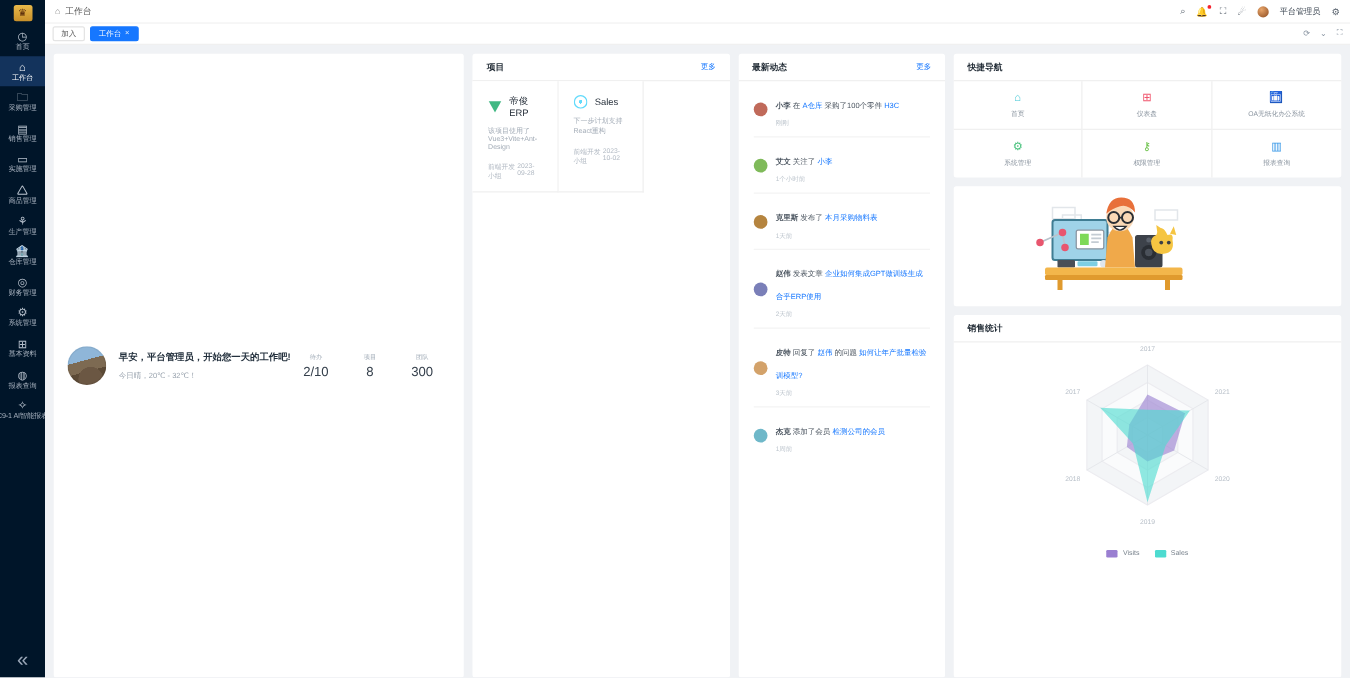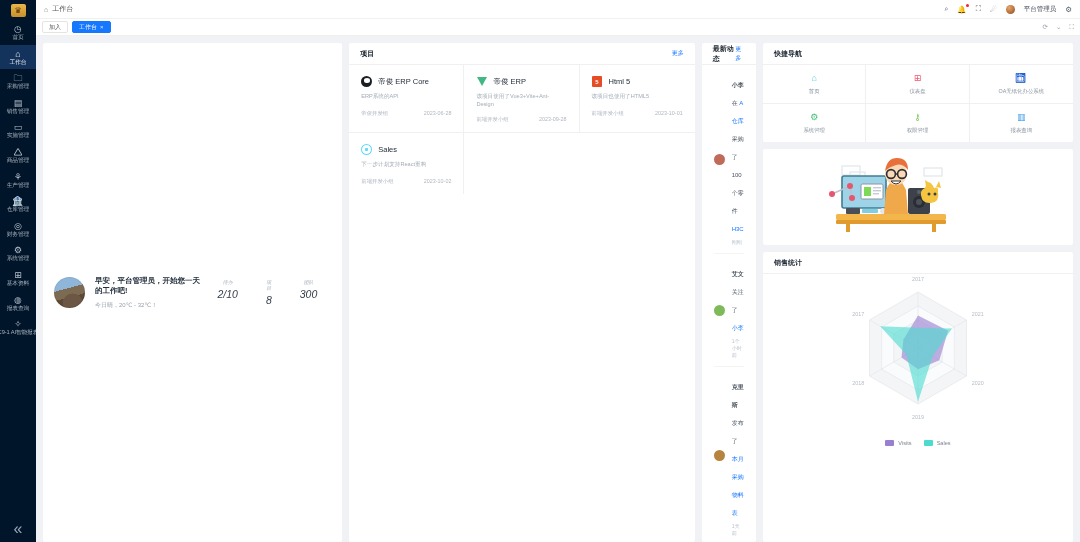--- a/index.html
+++ b/index.html
@@ -84,21 +84,21 @@
   .welcome { display: flex; align-items: center; padding: 8px 11px; gap: 10px; }
   .wel-avatar {
     width: 31px; height: 31px; border-radius: 50%; flex: 0 0 31px;
     background:
       radial-gradient(circle at 60% 85%, #6b5743 0 30%, transparent 31%),
       linear-gradient(165deg, #8fb6d8 0 38%, #7d6a52 38% 62%, #5c4a36 62%);
     box-shadow: inset 0 0 0 1px rgba(0,0,0,.06);
   }
   .wel-text .l1 { font-size: 7.5px; font-weight: bold; color: #23303d; }
   .wel-text .l2 { font-size: 6px; color: #98a2ad; margin-top: 5px; }
-  .wel-stats { margin-left: auto; display: flex; gap: 28px; text-align: center; padding-right: 14px; font-style: italic; }
+  .wel-stats { margin-left: auto; display: flex; gap: 28px; text-align: center; padding-right: 14px; }
   .stat .k { font-size: 5px; color: #a6b0bb; }
   .stat .v { font-size: 10.5px; color: #343f4b; margin-top: 3px; }
 
   
   .proj-grid { display: flex; flex-wrap: wrap; }
   .proj {
     width: 33.333%; padding: 11px 12px 9px; cursor: pointer;
     border-right: 1px solid #f0f0f0; border-bottom: 1px solid #f0f0f0;
     background: #fff; position: relative;
   }
@@ -288,54 +288,28 @@
 
           <div class="card">
             <div class="card-head">
               <span class="card-title">项目</span>
               <span class="more">更多</span>
             </div>
             <div class="proj-grid" id="projects">
                 <div class="proj">
                   <div class="proj-top">
                     <span class="proj-icon">
-                      <div class="ic-gh"></div>
-                    </span>
-                    <span class="proj-name">帝俊 ERP Core</span>
-                  </div>
-                  <div class="proj-desc">ERP系统的API</div>
-                  <div class="proj-foot">
-                    <span>帝俊开发组</span>
-                    <span class="date">2023-06-28</span>
-                  </div>
-                </div>
-                <div class="proj">
-                  <div class="proj-top">
-                    <span class="proj-icon">
                       <div class="ic-vue"></div>
                     </span>
                     <span class="proj-name">帝俊 ERP</span>
                   </div>
                   <div class="proj-desc">该项目使用了Vue3+Vite+Ant-Design</div>
                   <div class="proj-foot">
                     <span>前端开发小组</span>
                     <span class="date">2023-09-28</span>
-                  </div>
-                </div>
-                <div class="proj">
-                  <div class="proj-top">
-                    <span class="proj-icon">
-                      <div class="ic-html">5</div>
-                    </span>
-                    <span class="proj-name">Html 5</span>
-                  </div>
-                  <div class="proj-desc">该项目也使用了HTML5</div>
-                  <div class="proj-foot">
-                    <span>前端开发小组</span>
-                    <span class="date">2023-10-01</span>
                   </div>
                 </div>
                 <div class="proj">
                   <div class="proj-top">
                     <span class="proj-icon">
                       <div class="ic-react"></div>
                     </span>
                     <span class="proj-name">Sales</span>
                   </div>
                   <div class="proj-desc">下一步计划支持React重构</div>

